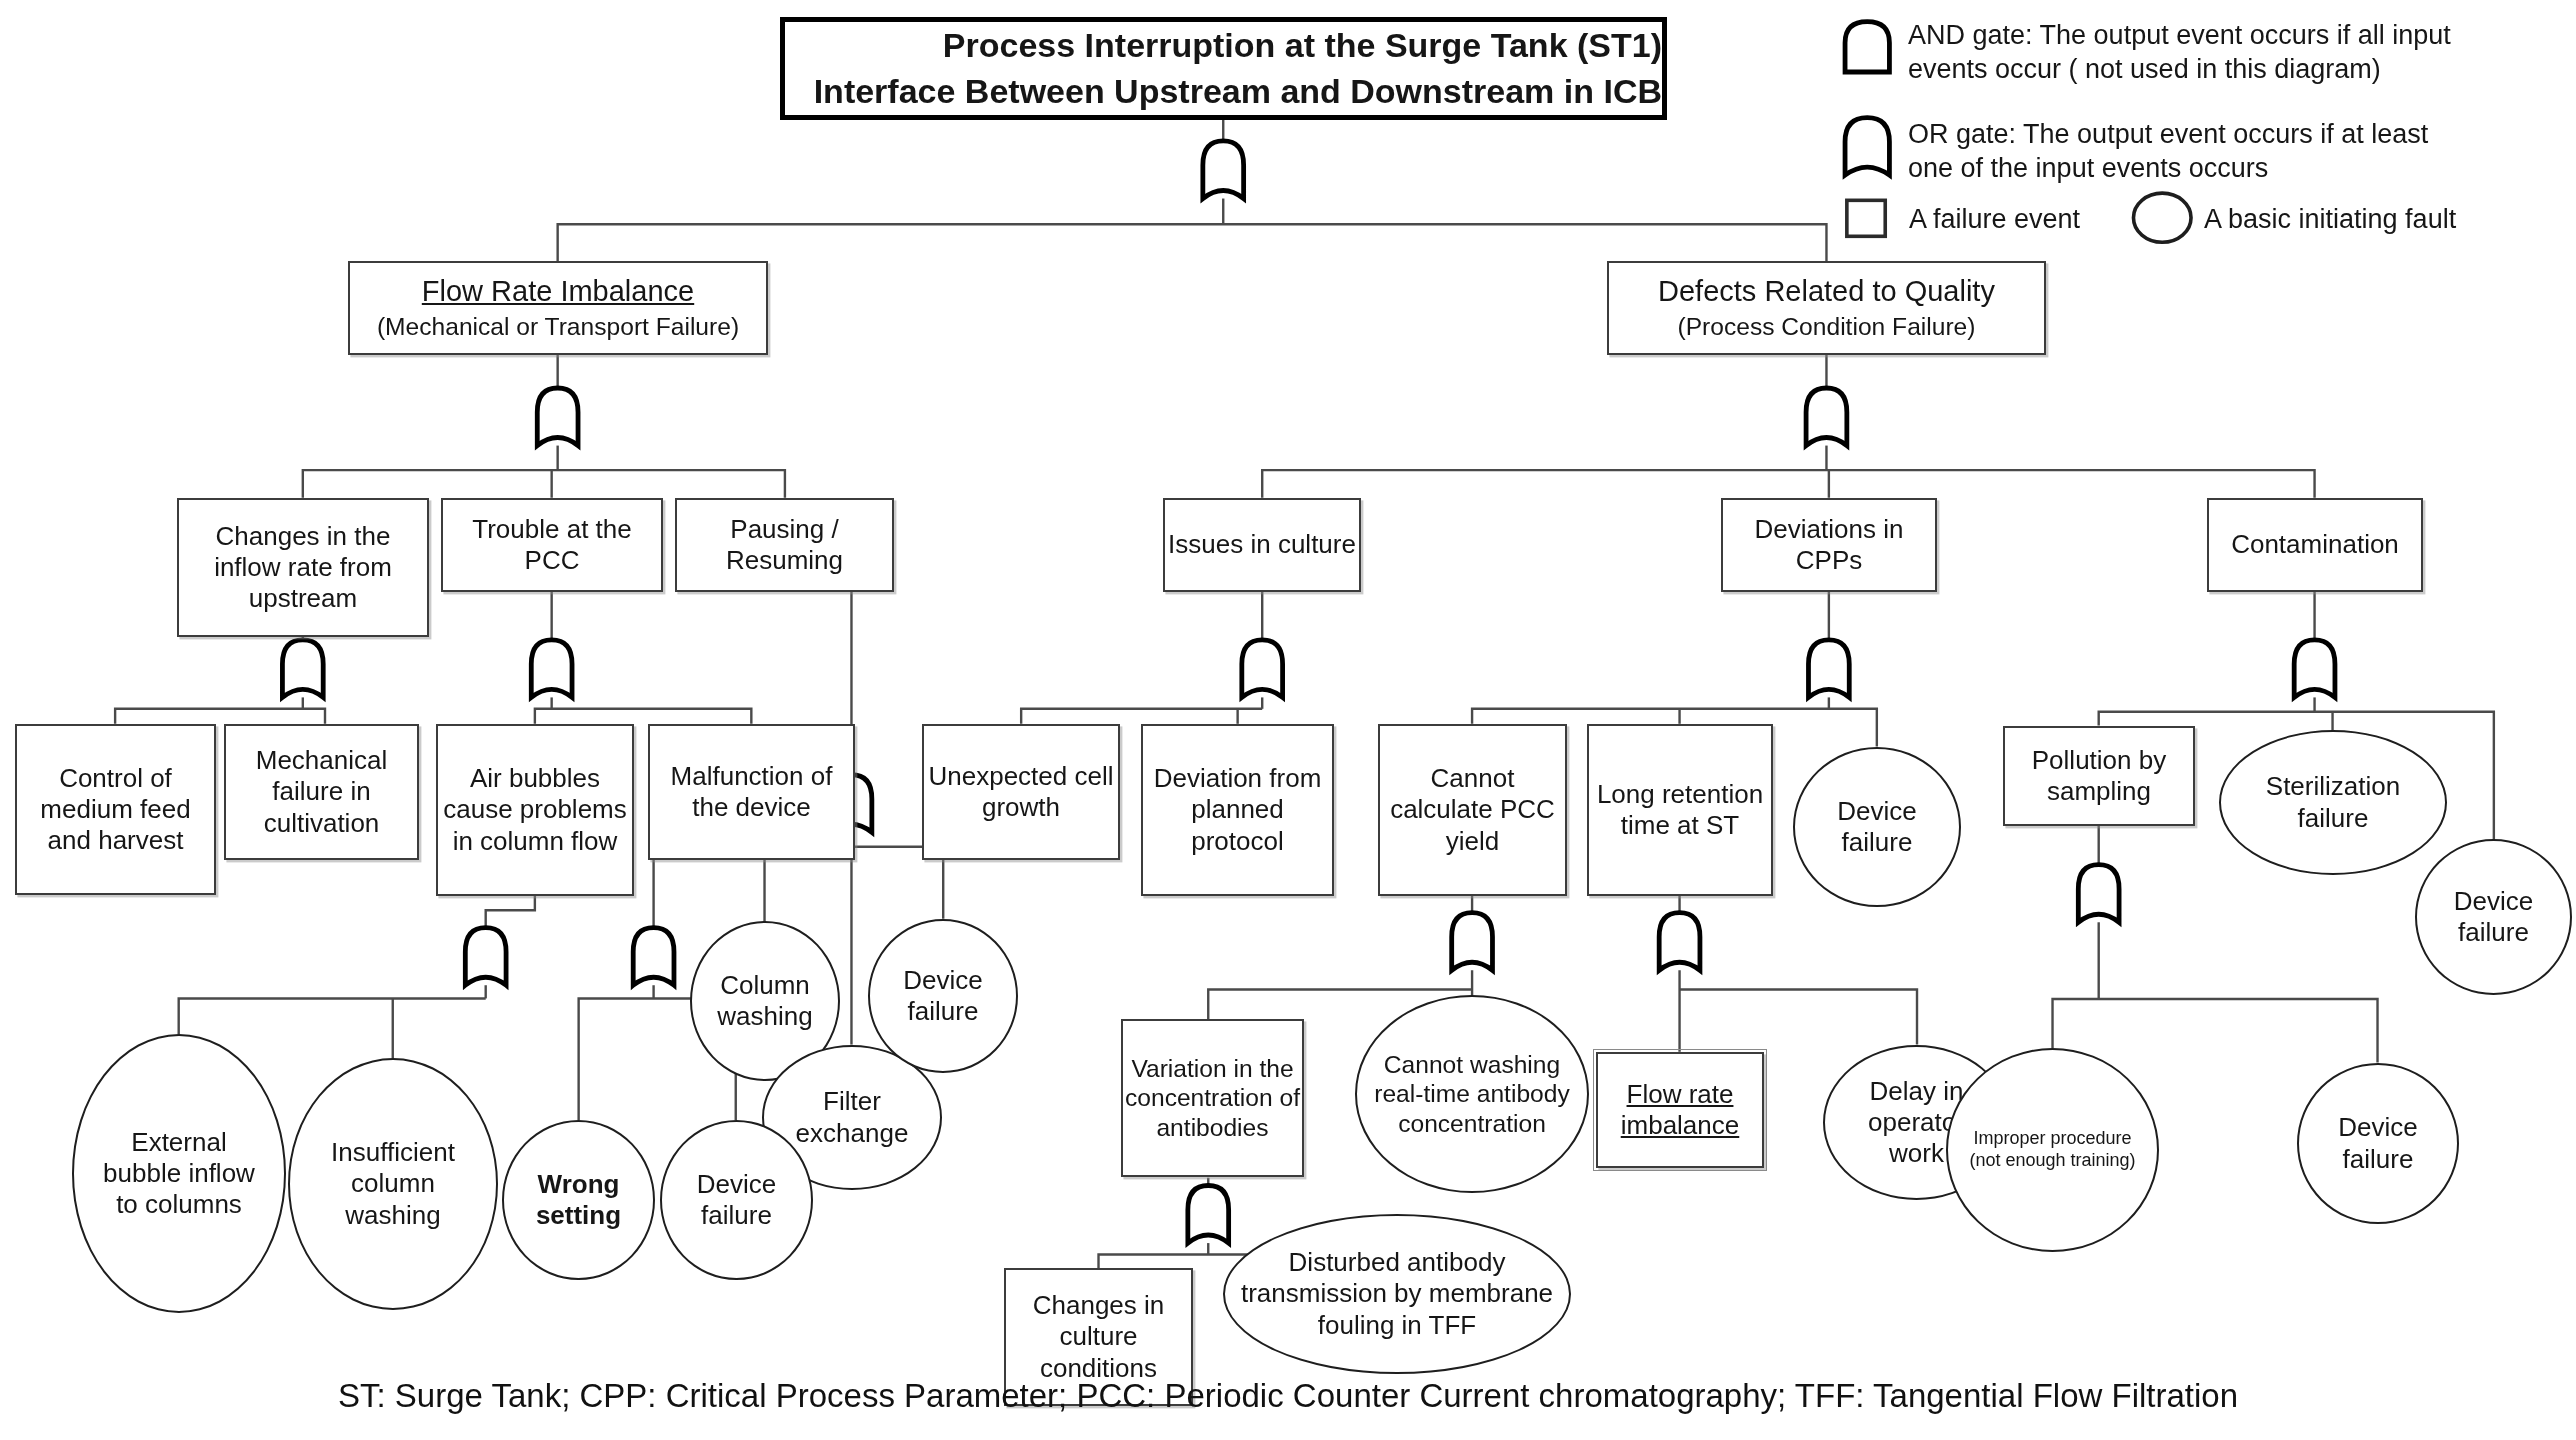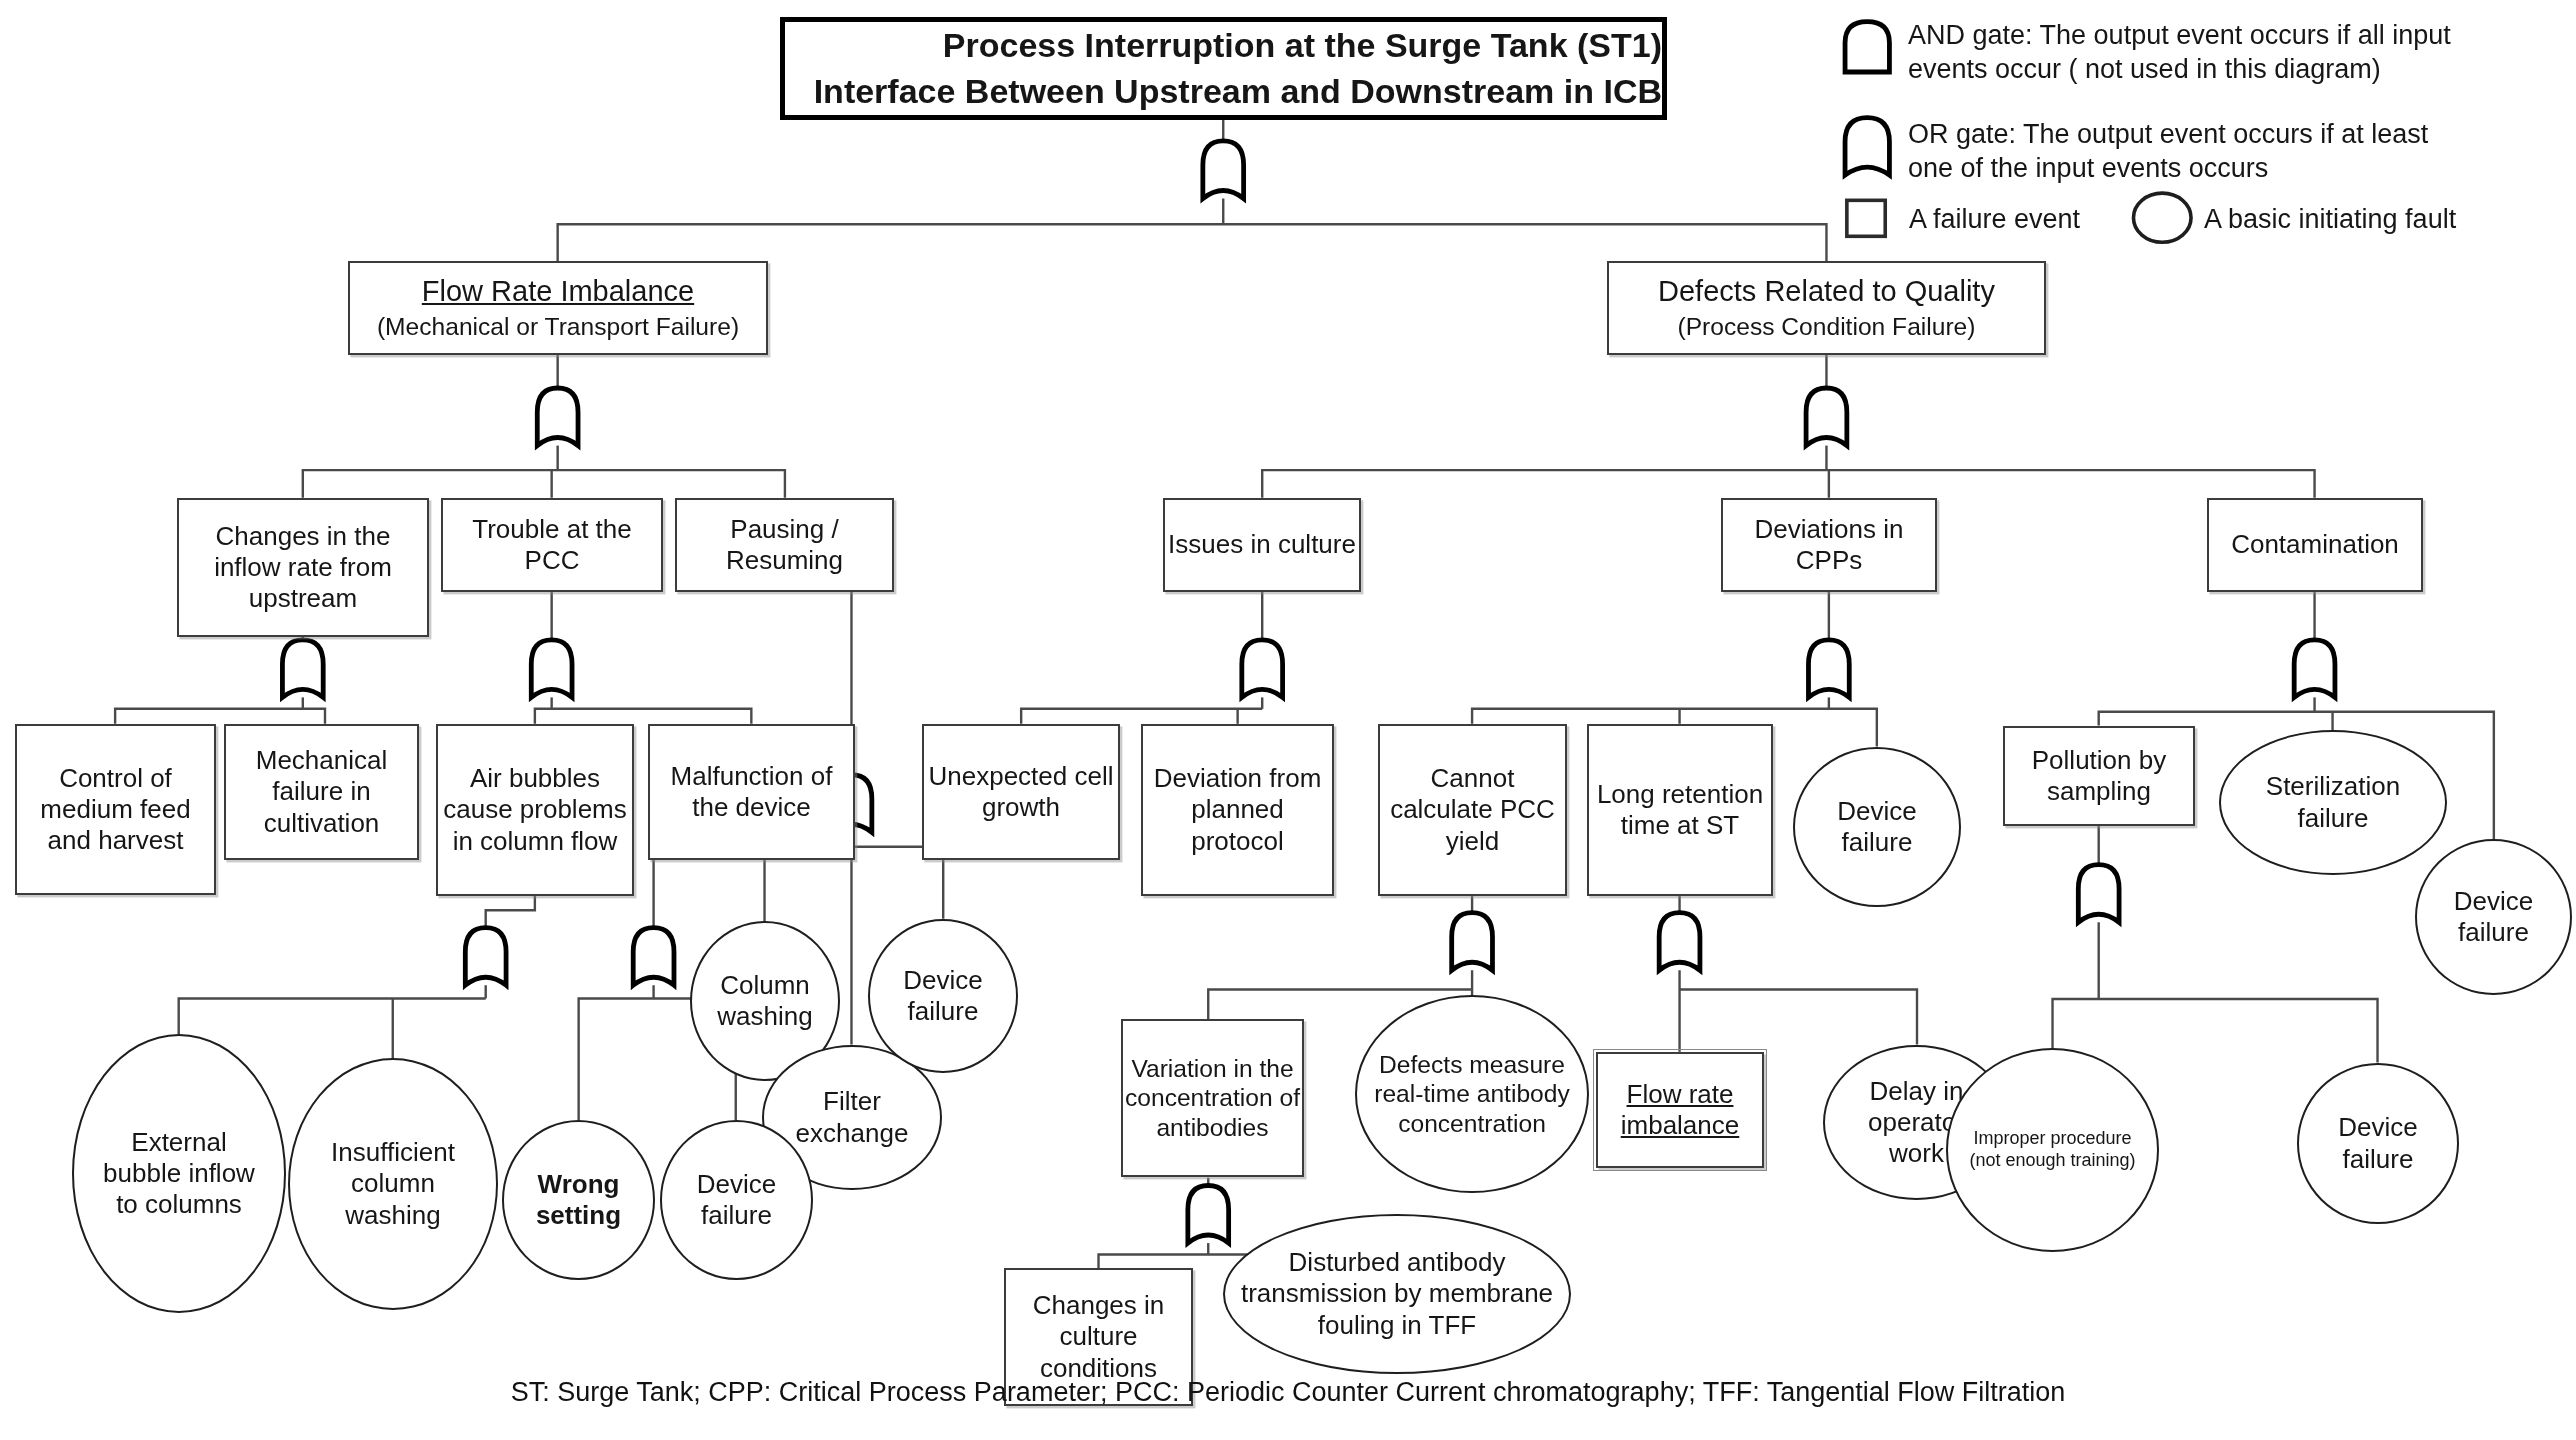--- a/index.html
+++ b/index.html
@@ -11,21 +11,21 @@
         font-size:26px;color:#161616;}
   .box{border:2.4px solid #3c3c3c;box-shadow:2.4px 2.4px 0 rgba(140,140,140,0.45);}
   .ellipse{border:2.4px solid #1e1e1e;border-radius:50%;padding:6px 15.6px;}
   .title-box{border:5.4px solid #000;font-weight:bold;font-size:34px;line-height:1.35;z-index:2;}
   .lvl1-label{font-size:29px;}
   .lvl1-sub{font-size:24.6px;margin-top:3.6px;}
   .u{text-decoration:underline;}
   .transfer{outline:1.8px solid #8a8a8a;outline-offset:2.4px;}
   .legend-text{position:absolute;font-size:27px;line-height:1.25;z-index:1;color:#161616;}
   #footer-note{position:absolute;left:0;top:1377px;width:2576px;text-align:center;
-               font-size:27px;z-index:1;color:#111;}
+               font-size:33px;z-index:1;color:#111;}
 </style>
 </head>
 <body>
 
 <div id="canvas">
 
   <svg id="wires" width="2576" height="1441" viewBox="0 0 4296 2403">
       <polyline points="2040,200 2040,235" fill="none" stroke="#4a4a4a" stroke-width="4"></polyline>
       <polyline points="2040,331 2040,374" fill="none" stroke="#4a4a4a" stroke-width="4"></polyline>
       <polyline points="930,435 930,374 3046,374 3046,435" fill="none" stroke="#4a4a4a" stroke-width="4"></polyline>
@@ -189,21 +189,21 @@
   <div class="node ellipse" style="left:288px;top:1058px;width:210px;height:252px;">
     <span>Insufficient column washing</span>
     </div>
   <div class="node ellipse" style="left:502px;top:1120px;width:153px;height:160px;font-weight:bold;">
     <span>Wrong setting</span>
     </div>
   <div class="node ellipse" style="left:660px;top:1120px;width:153px;height:160px;">
     <span>Device failure</span>
     </div>
   <div class="node ellipse" style="left:1355px;top:995px;width:234px;height:198px;font-size:24.6px;">
-    <span>Defects measure real-time antibody concentration</span>
+    <span>Cannot washing real-time antibody concentration</span>
     </div>
   <div class="node ellipse" style="left:1823px;top:1045px;width:187px;height:155px;">
     <span>Delay in operator work</span>
     </div>
   <div class="node ellipse" style="left:1793px;top:747px;width:168px;height:160px;">
     <span>Device failure</span>
     </div>
   <div class="node ellipse" style="left:2219px;top:730px;width:228px;height:145px;">
     <span>Sterilization failure</span>
     </div>

